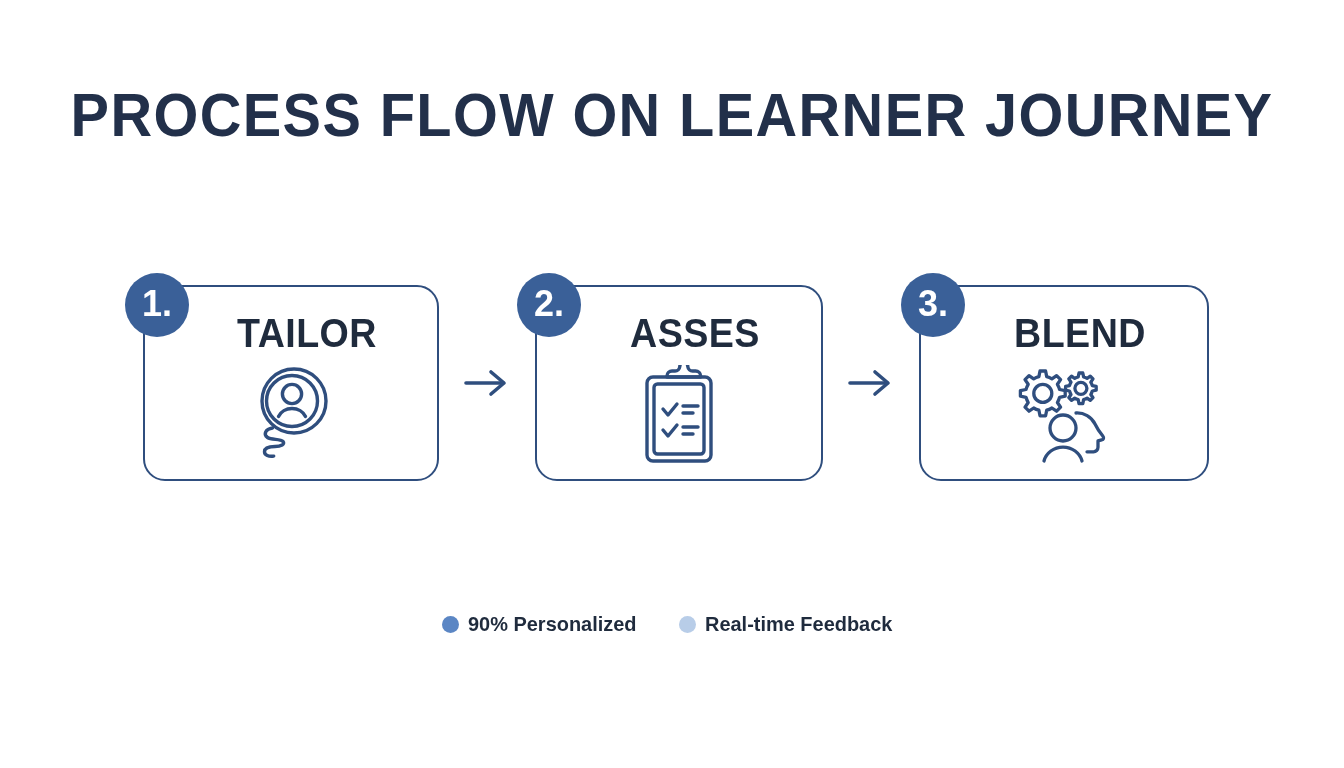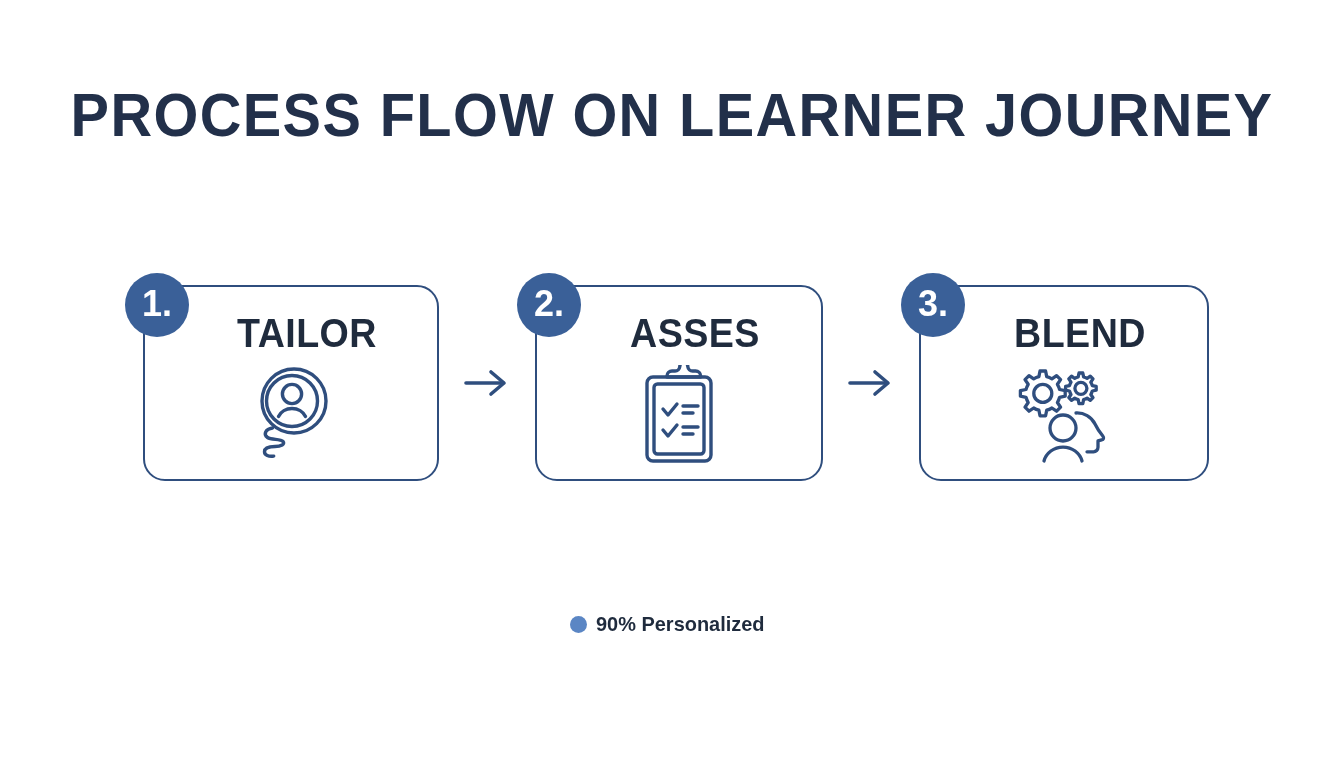--- a/index.html
+++ b/index.html
@@ -225,13 +225,17 @@
     </div>
   </div>
 
 </div>
 
 <div class="legend">
   <div class="legend-item">
     <span class="legend-dot" style="background: rgb(91, 134, 196);"></span>
     <span class="legend-label">90% Personalized</span>
   </div>
+  <div class="legend-item">
+    <span class="legend-dot" style="background: rgb(184, 205, 232);"></span>
+    <span class="legend-label">Real-time Feedback</span>
+  </div>
 </div>
 
 </body></html>

